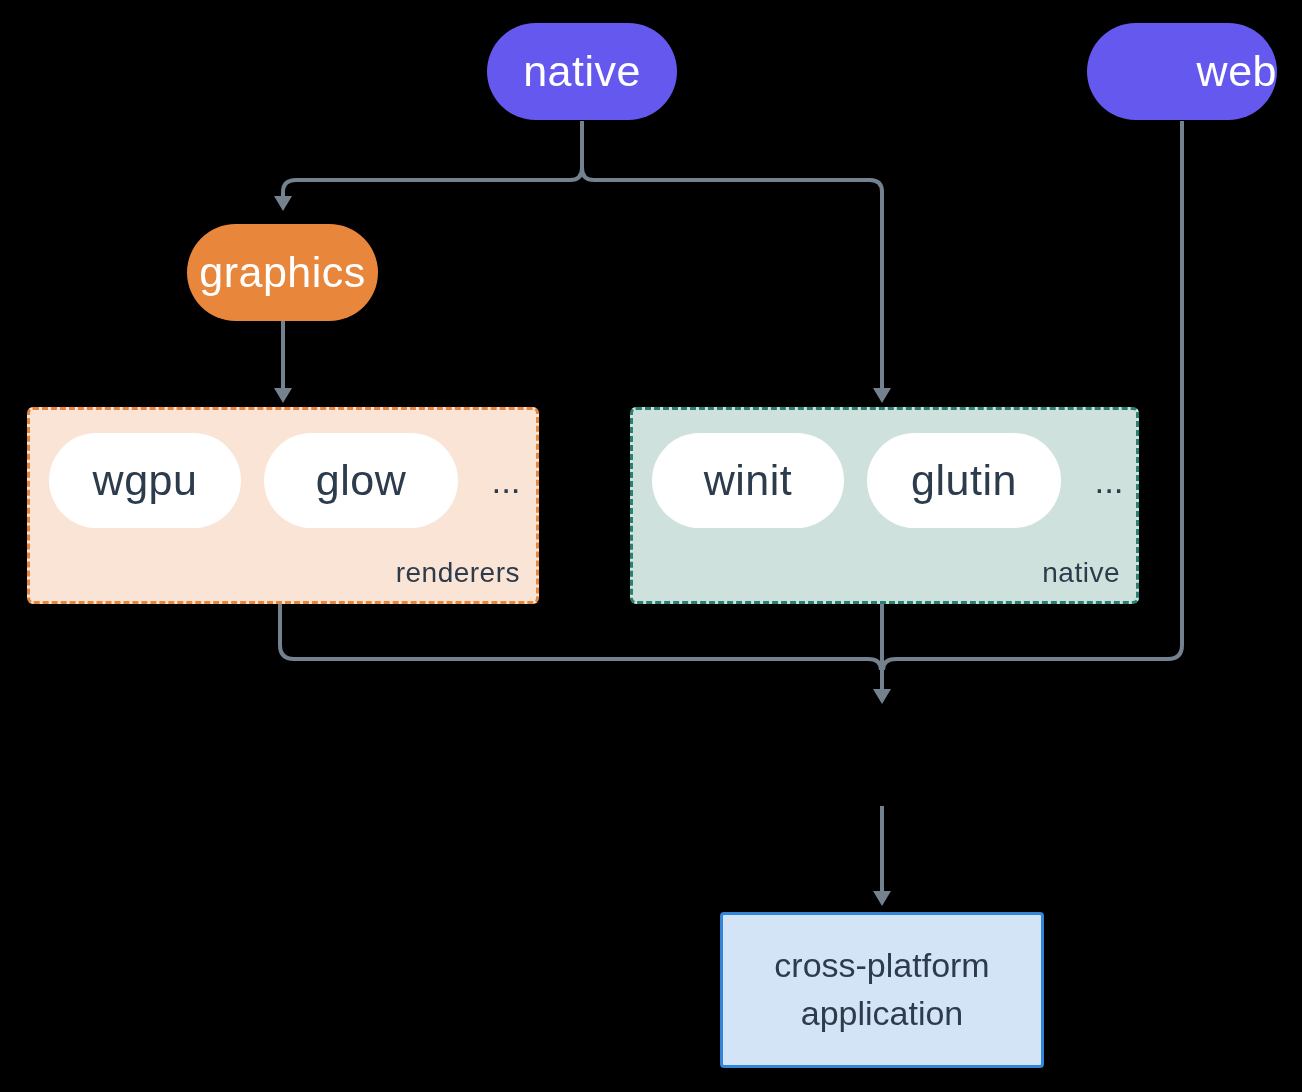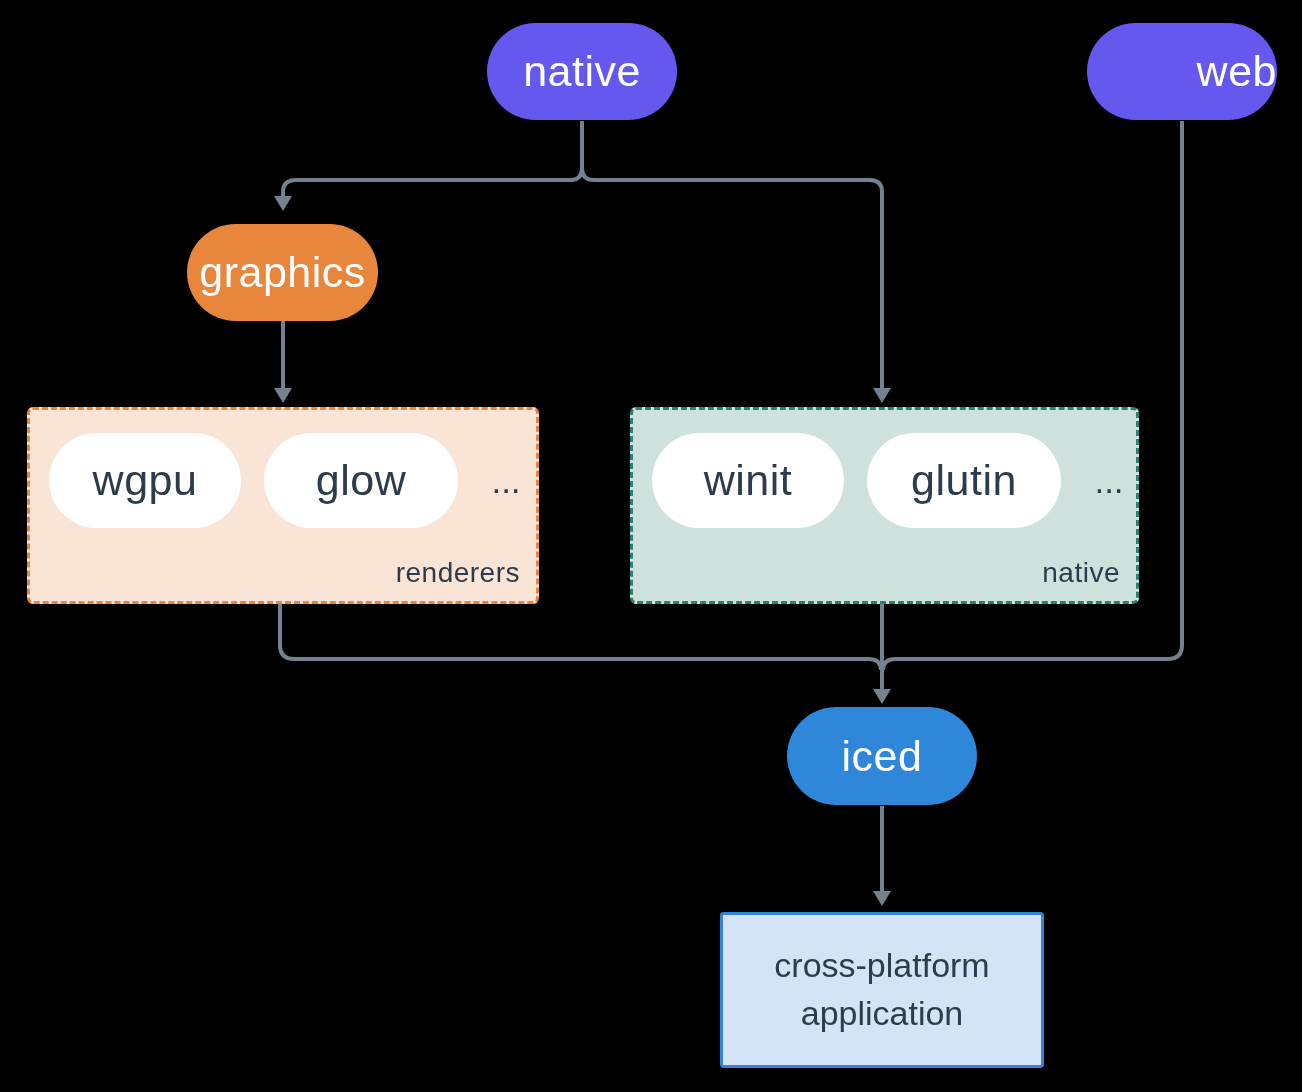--- a/index.html
+++ b/index.html
@@ -112,21 +112,18 @@
     <div class="pill white g-item-0">
       <span>winit</span>
     </div>
     <div class="pill white g-item-1">
       <span>glutin</span>
     </div>
     <span class="more">...</span>
     <span class="group-label">native</span>
   </div>
 
-  <div class="pill colored node-iced">
-    <span>iced</span>
-  </div>
 
   <div class="app-box">
     <span>cross-platform application</span>
   </div>
 
 </div>
 
 </body></html>

